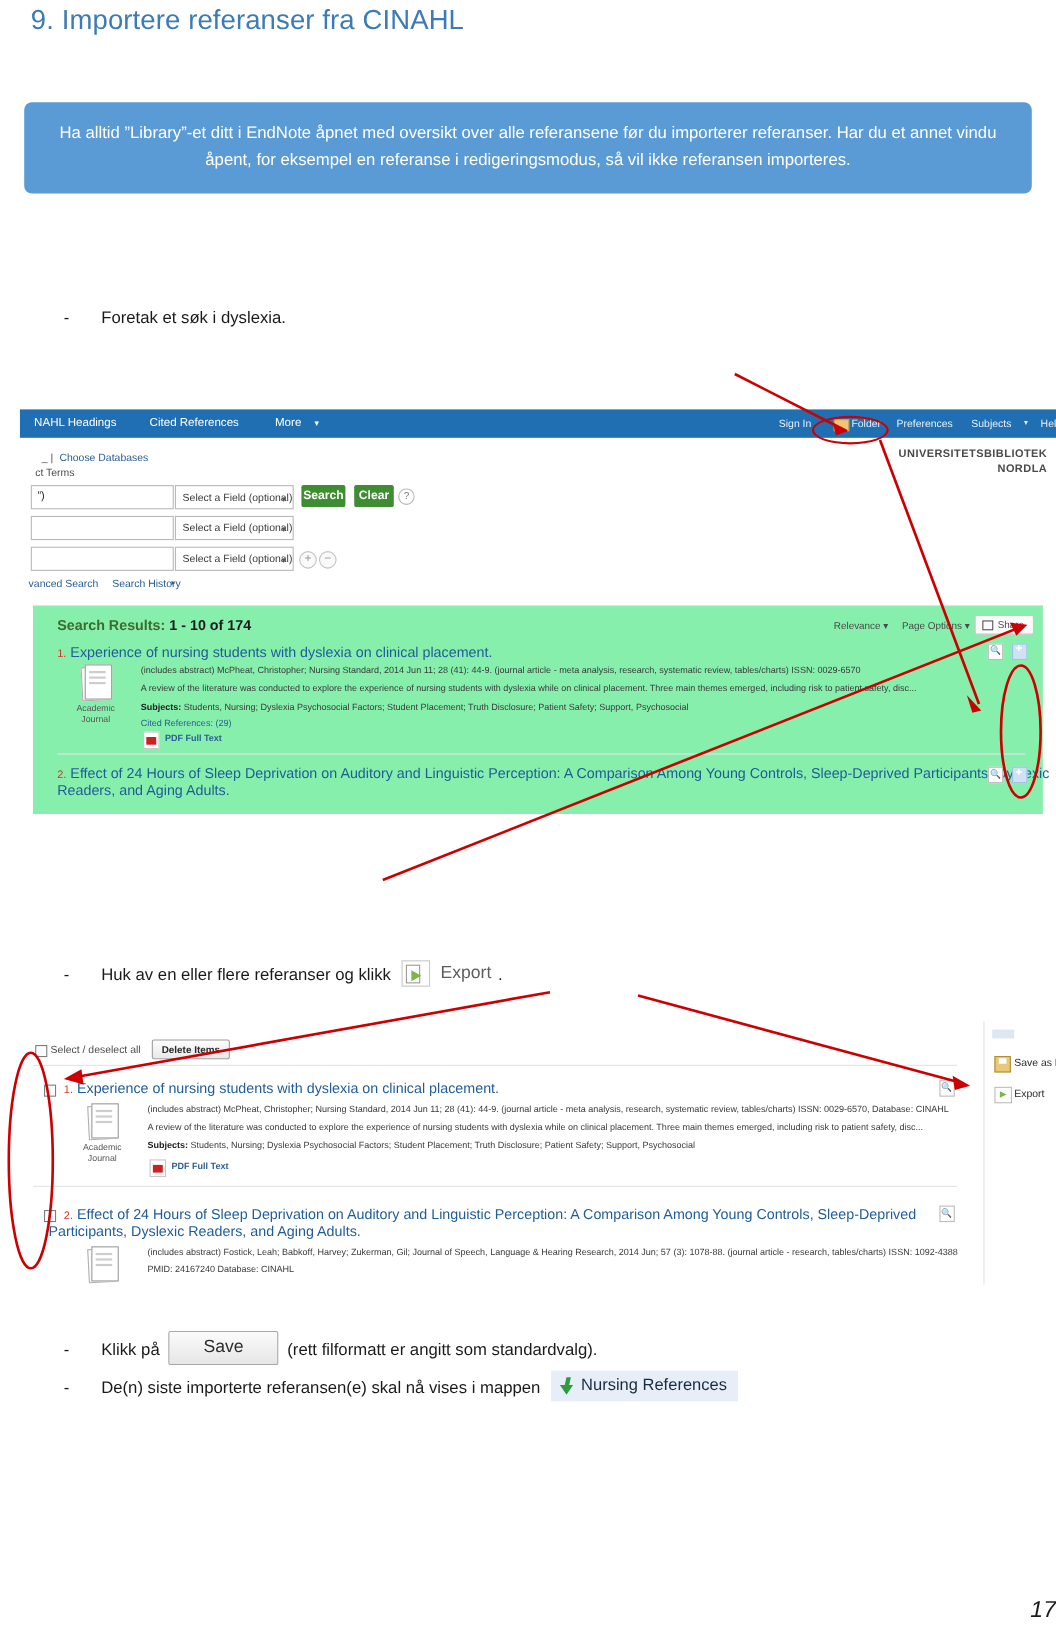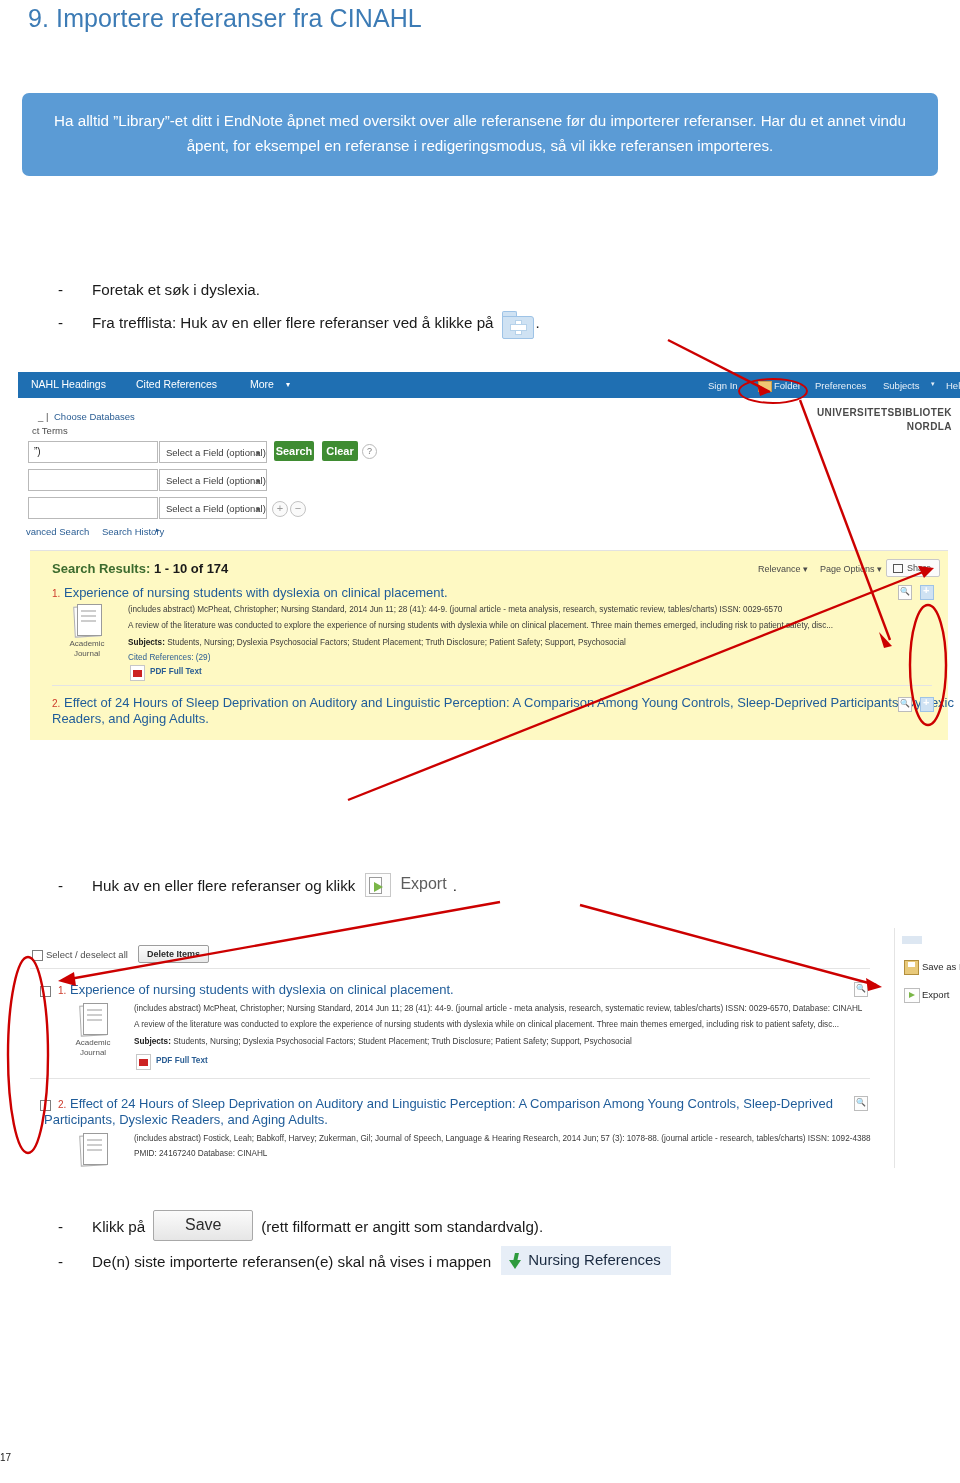--- a/index.html
+++ b/index.html
@@ -239,21 +239,21 @@
     text-align: center; line-height: 13px;
   }
   .plusminus {
     position: absolute; width: 14px; height: 14px; border-radius: 50%;
     border: 1px solid #c3c3c3; color: #9a9a9a; font-size: 11px;
     text-align: center; line-height: 13px; background:#fafafa;
   }
 
   .results-panel {
     position: absolute; left: 12px; top: 178px; width: 918px; height: 190px;
-    background: #fef9c3; border-top: 1px solid #e2e2e2;
+    background: #86efac; border-top: 1px solid #e2e2e2;
   }
   .res-head {
     position: absolute; left: 22px; top: 10px;
     font-size: 13px; font-weight: bold; color: #3c6b2e;
   }
   .res-head .nums { color: #1a1a1a; }
   .sortbar { position: absolute; top: 13px; font-size: 9px; color: #4a4a4a; white-space: nowrap; }
   .sharebtn {
     position: absolute; right: 8px; top: 8px; font-size: 9px; color: #4a4a4a;
     border: 1px solid #c8c8c8; padding: 3px 8px 3px 6px; border-radius: 2px; background:#fbfbfb;
@@ -339,39 +339,36 @@
     border-top: 3.5px solid transparent;
     border-bottom: 3.5px solid transparent;
   }
 
   
   .anno { position: absolute; left: 0; top: 0; width: 960px; height: 1483px; pointer-events: none; z-index: 60; }
 
   
   .pageno {
     position: absolute; left: 0; right: 0; top: 1452px;
-    text-align: left; font-size: 10px; color: #1a1a1a;
+    text-align: right; font-size: 21px; color: #1a1a1a; font-style: italic;
   }
 </style>
 </head>
 <body>
 
 <div class="page">
 
   <div class="doc-title">9. Importere referanser fra CINAHL</div>
 
   <div class="callout">Ha alltid ”Library”-et ditt i EndNote åpnet med oversikt over alle referansene før du importerer referanser. Har du et annet vindu åpent, for eksempel en referanse i redigeringsmodus, så vil ikke referansen importeres.</div>
 
   <div class="bullet b1">
     <span class="dash">-</span><span>Foretak et søk i dyslexia.</span>
   </div>
 
-  <div class="bullet b2">
-    <span class="dash">-</span><span>Fra trefflista: Huk av en eller flere referanser ved å klikke på</span><span class="folder-plus-icon"><span class="ftab"></span><span class="fbody"></span><span class="plus-v"></span><span class="plus-h"></span></span><span>.</span>
-  </div>
 
   <div class="shot shot1">
 
     <div class="ebsco-bar">
       <span class="navitem" style="left:13px;">NAHL Headings</span>
       <span class="navitem" style="left:118px;">Cited References</span>
       <span class="navitem" style="left:232px;">More</span>
       <span class="navitem" style="left:268px;font-size:8px;top:8px;">▾</span>
 
       <span class="navitem right-item" style="left:690px;">Sign In</span>

